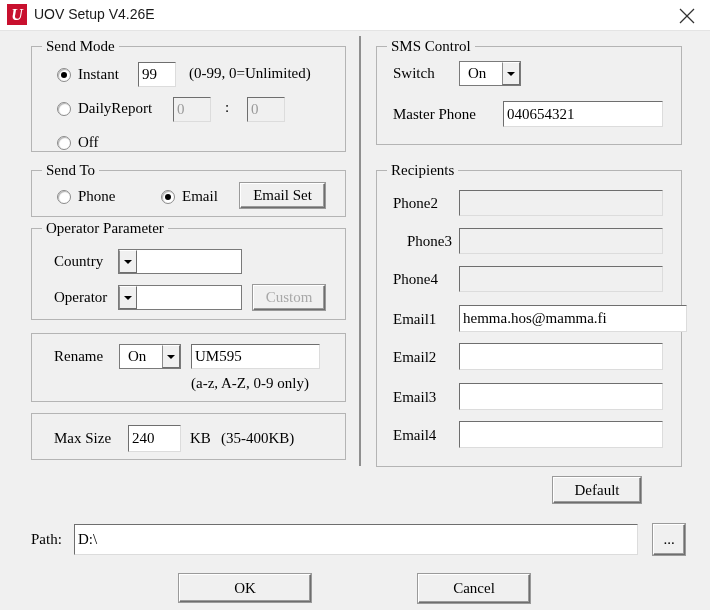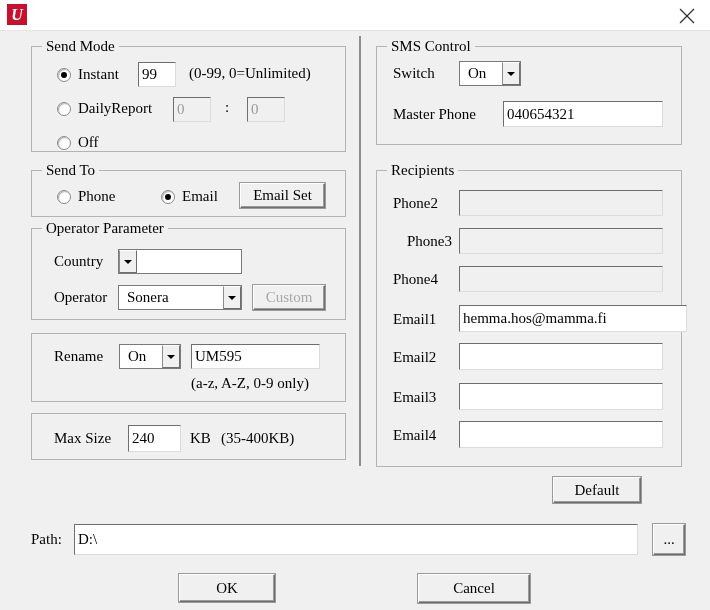--- a/index.html
+++ b/index.html
@@ -199,20 +199,21 @@
     left: 359px; top: 36px;
     width: 2px; height: 430px;
     background: #8f8f8f;
   }
 </style>
 </head>
 <body>
 
 <div id="titlebar">
   <div id="app-logo">U</div>
+  <div id="title-text">UOV Setup V4.26E</div>
   <div id="close-btn">
     <svg width="16" height="16" viewBox="0 0 16 16">
       <line x1="1" y1="1" x2="15" y2="15" stroke="#333" stroke-width="1.2"></line>
       <line x1="15" y1="1" x2="1" y2="15" stroke="#333" stroke-width="1.2"></line>
     </svg>
   </div>
 </div>
 
 <div id="vdivider"></div>
 
@@ -258,21 +259,20 @@
   <div class="grp-title">Operator Parameter</div>
 </div>
 
 <div class="lbl" style="left:54px; top:253px;">Country</div>
 <div class="combo" style="left:118px; top:249px; width:124px; height:25px;">
   <span class="combo-arrow"></span>
 </div>
 
 <div class="lbl" style="left:54px; top:289px;">Operator</div>
 <div class="combo" style="left:118px; top:285px; width:124px; height:25px;">
-  <span class="combo-text">Sonera</span>
   <span class="combo-arrow"></span>
 </div>
 <div class="btn disabled" style="left:253px; top:285px; width:72px; height:25px;">Custom</div>
 
 <div class="grp" style="left:31px; top:333px; width:313px; height:67px;"></div>
 
 <div class="lbl" style="left:54px; top:348px;">Rename</div>
 <div class="combo" style="left:119px; top:344px; width:62px; height:25px;">
   <span class="combo-text">On</span>
   <span class="combo-arrow"></span>
@@ -324,14 +324,14 @@
 
 <div class="lbl" style="left:393px; top:427px;">Email4</div>
 <div class="txt" style="left:459px; top:421px; width:204px; height:27px;"></div>
 
 <div class="btn" style="left:553px; top:477px; width:88px; height:26px;">Default</div>
 
 <div class="lbl" style="left:31px; top:531px;">Path:</div>
 <div class="txt" style="left:74px; top:524px; width:564px; height:31px;">D:\</div>
 <div class="btn" style="left:653px; top:524px; width:32px; height:31px;">...</div>
 
-<div class="btn" style="left:179px; top:574px; width:96px; height:28px;">OK</div>
+<div class="btn" style="left:179px; top:574px; width:132px; height:28px;">OK</div>
 <div class="btn" style="left:418px; top:574px; width:112px; height:29px;">Cancel</div>
 
 </body></html>

